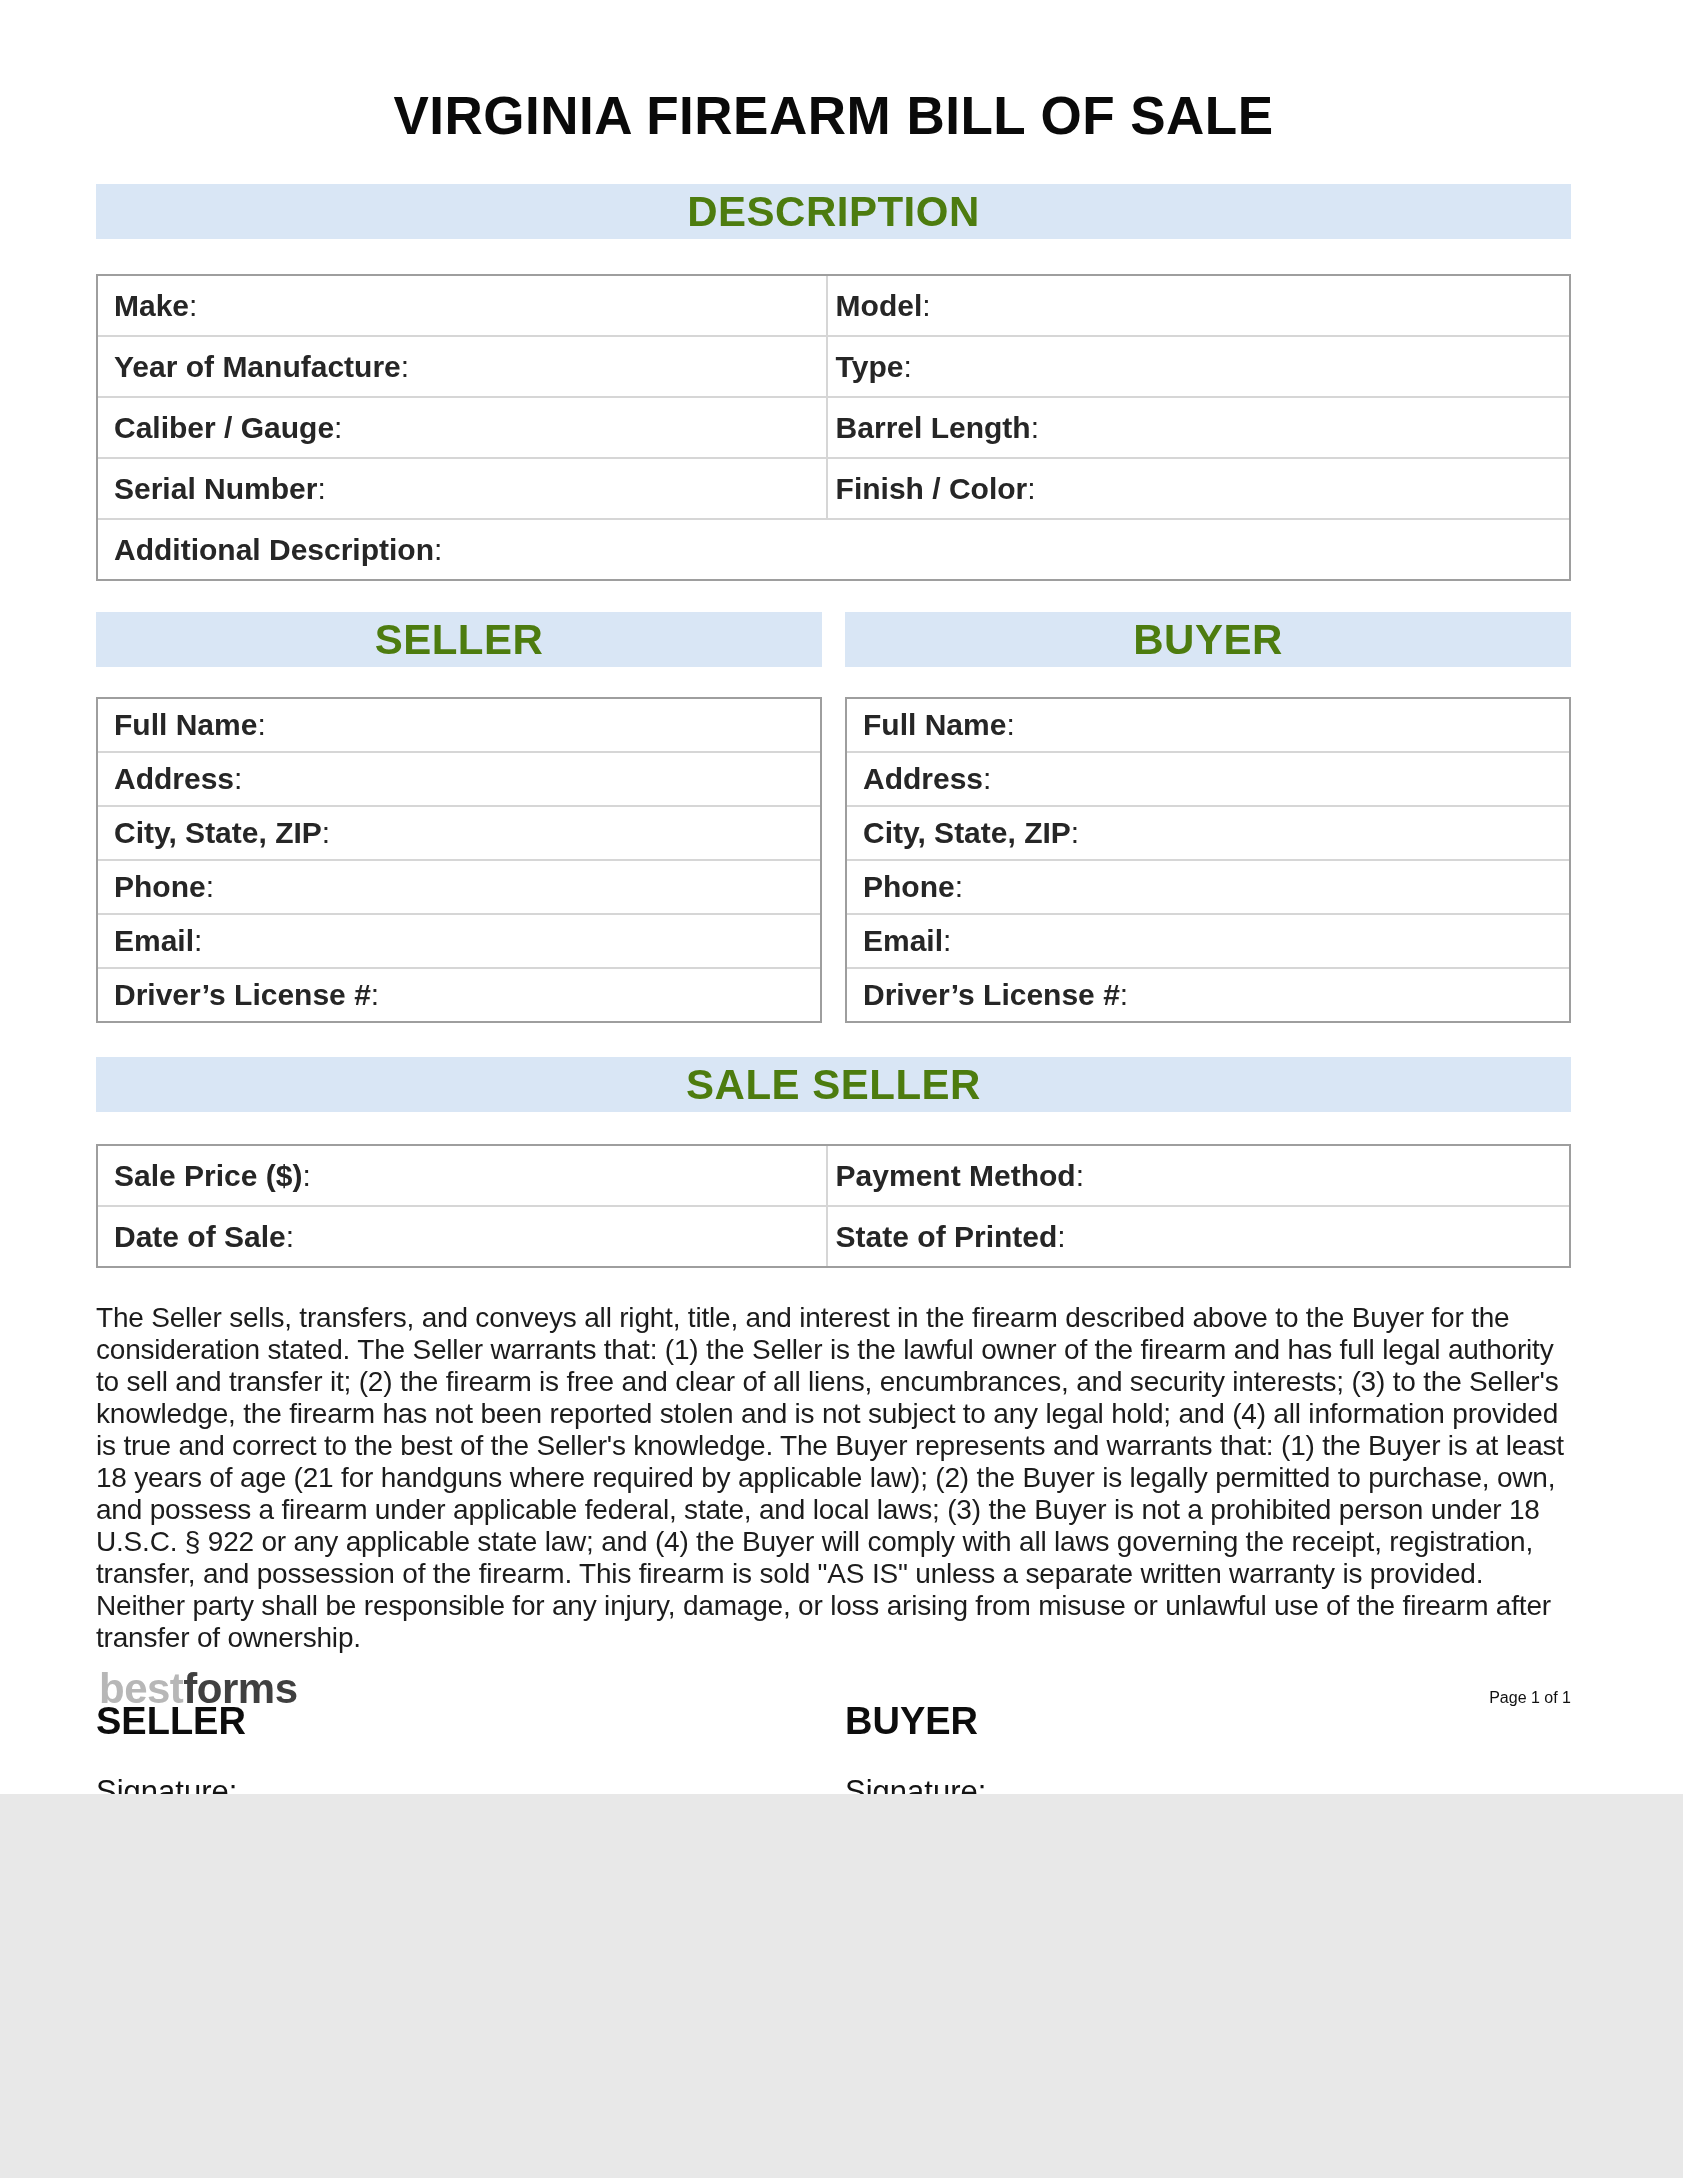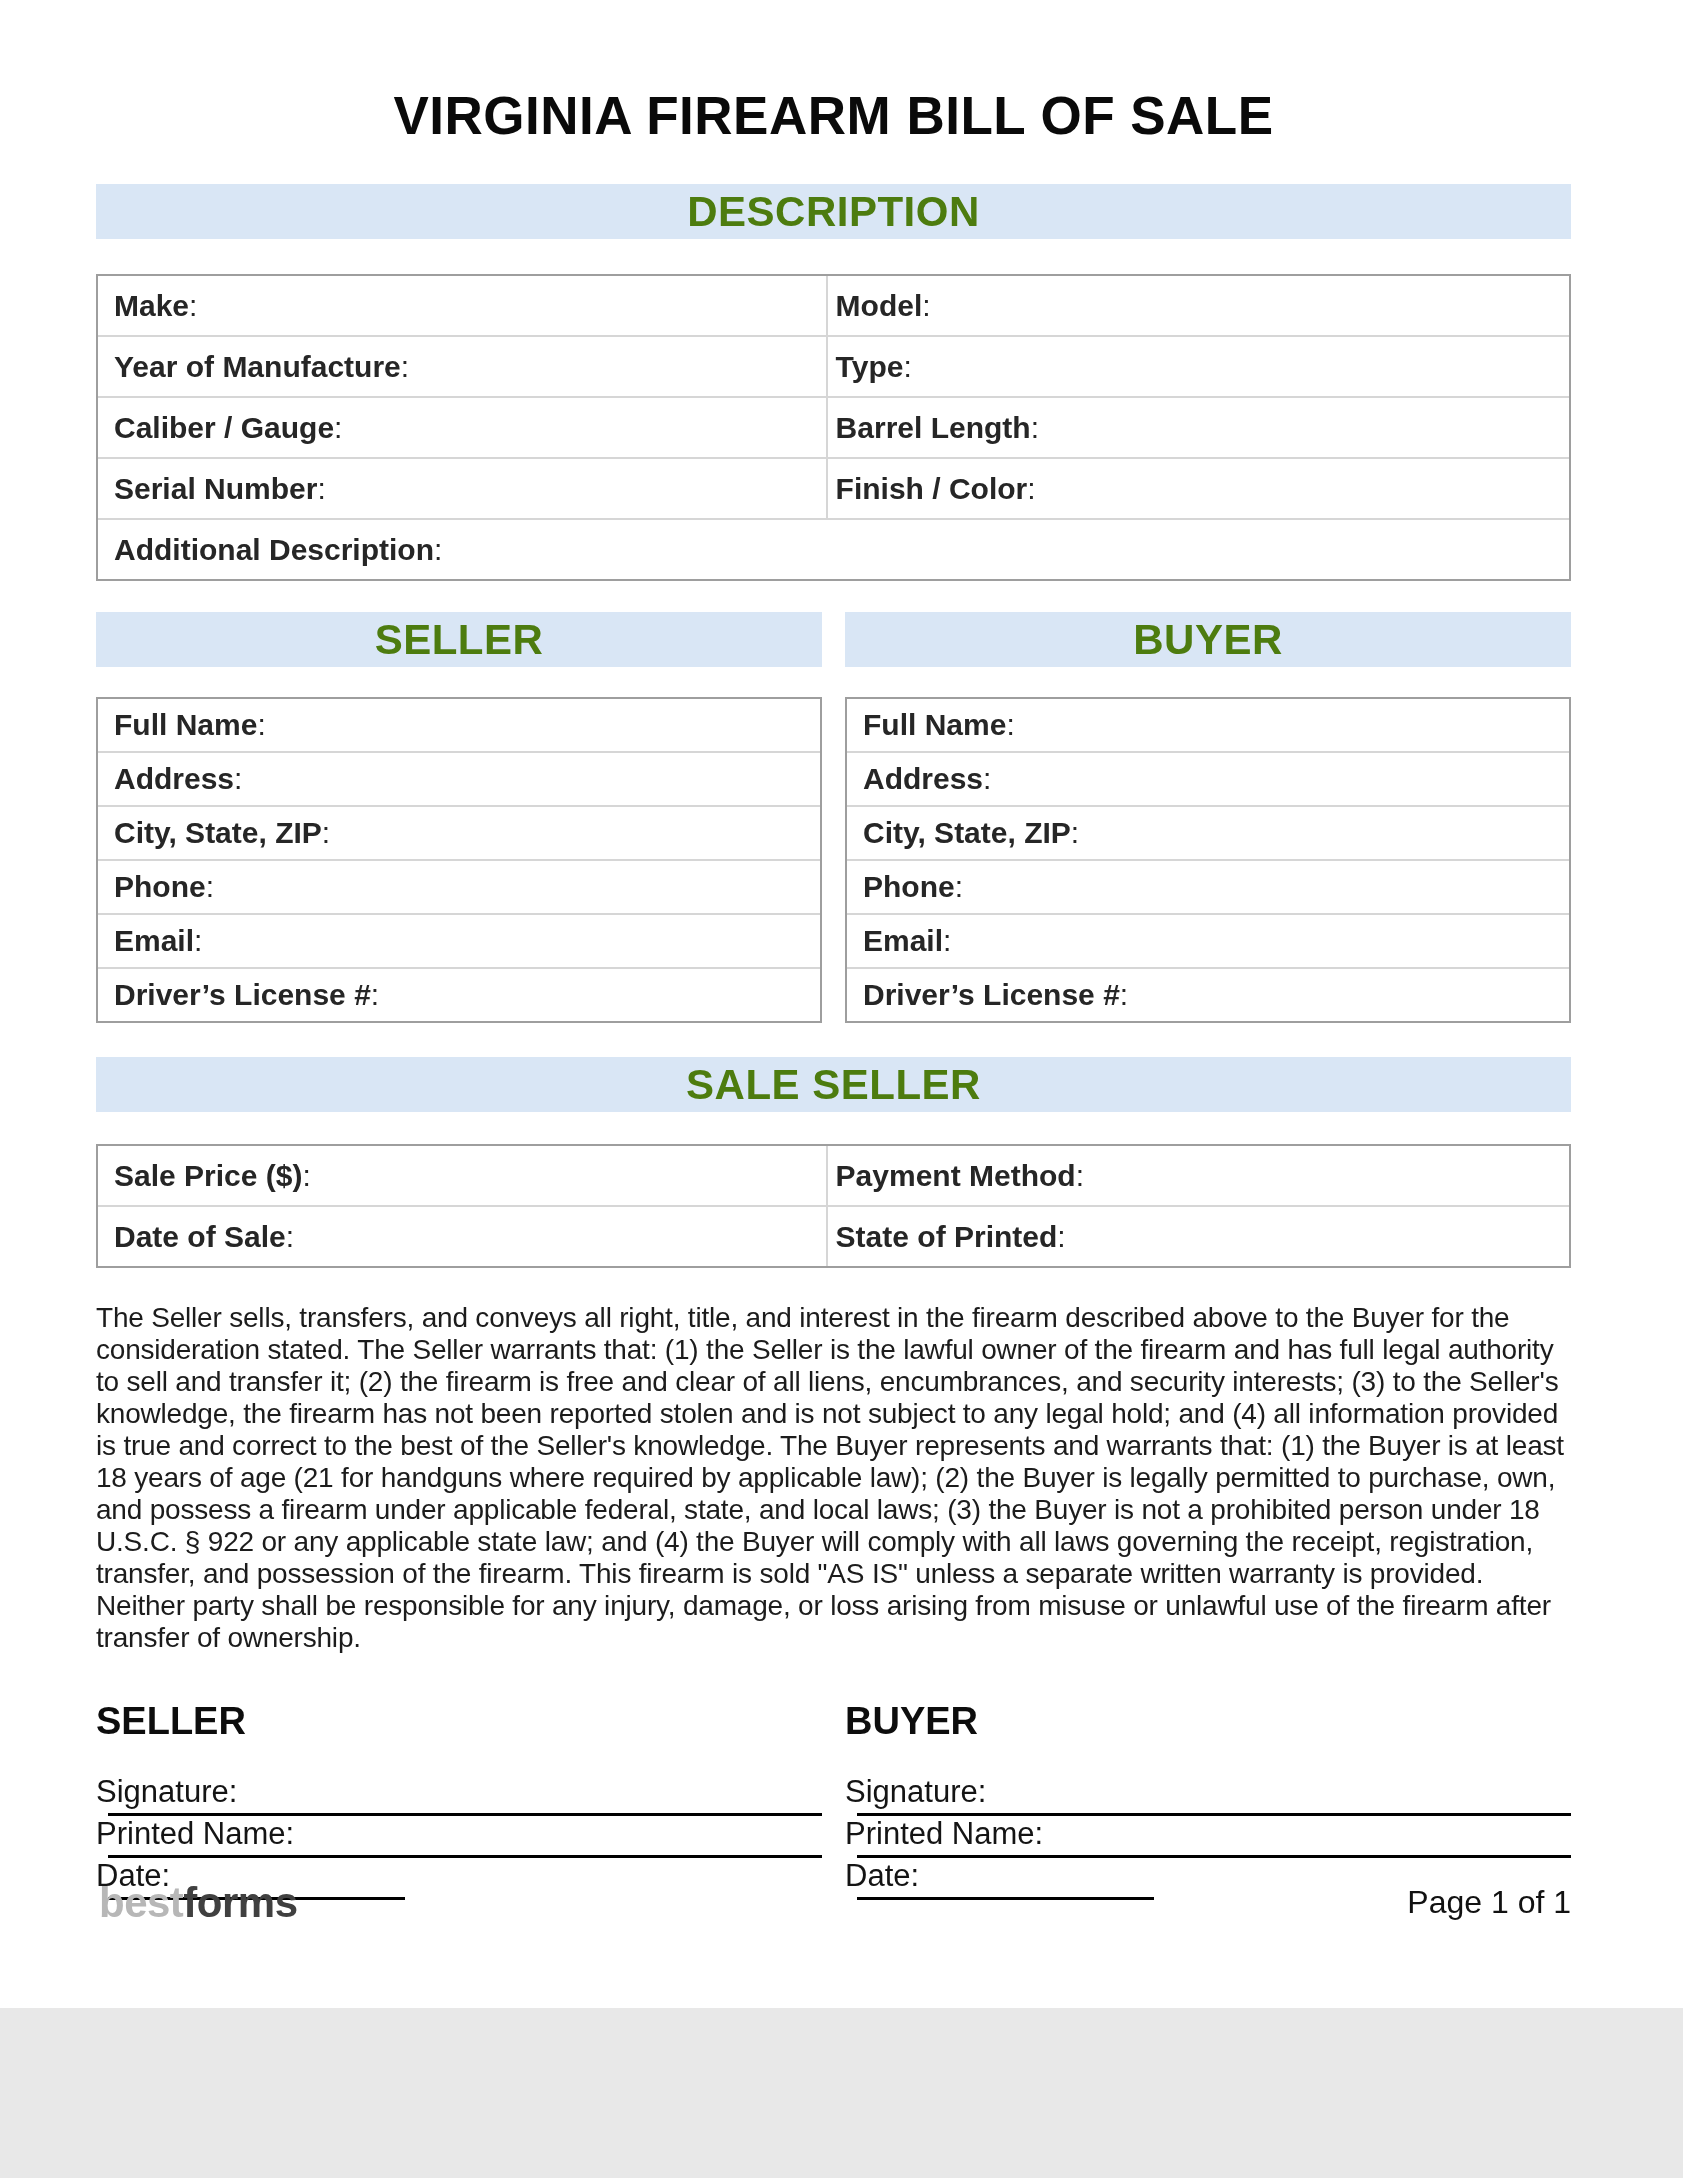--- a/index.html
+++ b/index.html
@@ -1,18 +1,18 @@
 <!DOCTYPE html>
 <html><head>
 <meta charset="utf-8">
 <style>
   html,body { margin:0; padding:0; background:#e8e8e8; }
   .page {
     position:relative;
-    width:1683px; height:2008px;
+    width:1683px; height:1794px;
     margin:0 auto;
     background:#ffffff;
     font-family:"Liberation Sans", sans-serif;
     color:#000;
     overflow:hidden;
   }
   .content { position:absolute; left:96px; top:0; width:1475px; }
 
   .doc-title {
     margin:85px 0 0 0;
@@ -71,21 +71,21 @@
   .line-grow { flex:1; }
   .line-date { width:297px; }
 
   .footer {
     position:absolute; left:99px; right:112px; bottom:81px;
     display:flex; justify-content:space-between; align-items:flex-end;
   }
   .logo { font-size:42px; font-weight:bold; letter-spacing:-0.5px; }
   .logo-free  { color:#b7b7b7; }
   .logo-forms { color:#404040; }
-  .page-indicator { font-size:32px; color:#111; padding-bottom:6px; }
+  .page-indicator { font-size:16px; color:#111; padding-bottom:6px; }
 </style>
 </head>
 <body>
 
 <div class="page">
   <div class="content">
 
     <h1 class="doc-title">VIRGINIA FIREARM BILL OF SALE</h1>
 
     <div class="section-bar bar-description">

